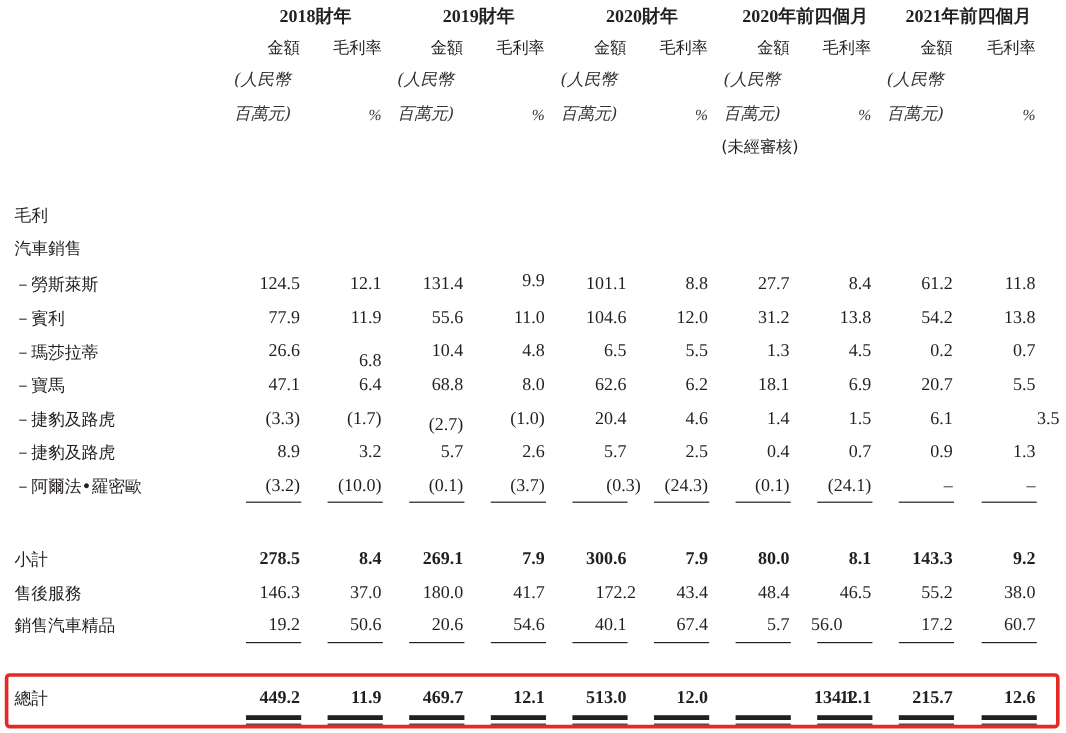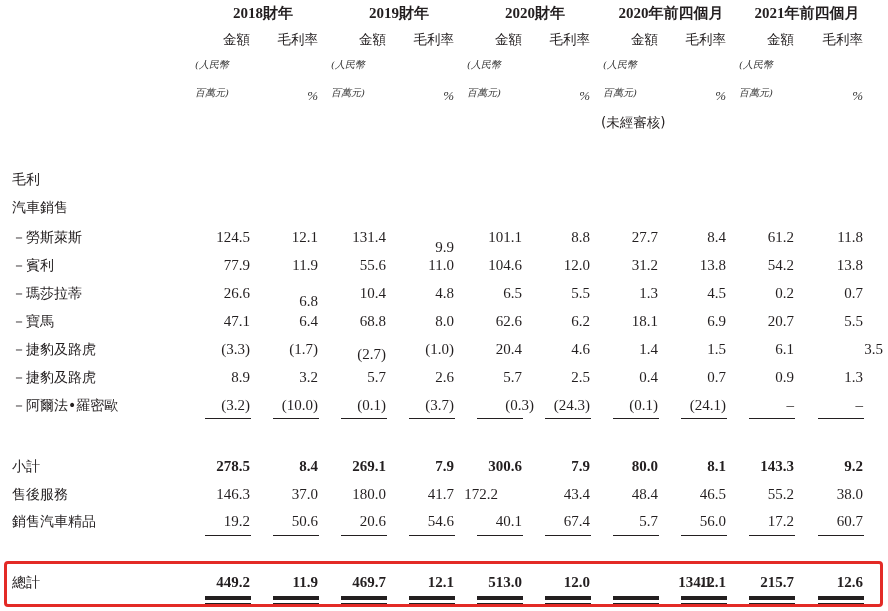--- a/index.html
+++ b/index.html
@@ -1,21 +1,21 @@
 <!DOCTYPE html>
 <html><head>
 <meta charset="utf-8">
 <style>
   html, body { margin:0; padding:0; background:#ffffff; }
   body { width:888px; height:611px; position:relative; overflow:hidden;
          font-family: "Liberation Serif", "DejaVu Serif", serif; color:#231f20; }
   .abs { position:absolute; white-space:nowrap; }
   .yr { font-weight:bold; font-size:15px; text-align:center; width:140px; }
   .hd { font-size:15px; text-align:right; width:70px; font-family:"DejaVu Sans", sans-serif; font-size:13.5px; }
-  .unit { font-style:italic; font-size:10px; color:#333; font-family:"DejaVu Serif", serif; }
+  .unit { font-style:italic; font-size:14px; color:#333; font-family:"DejaVu Serif", serif; }
   .pct { font-style:italic; font-size:13px; text-align:right; width:30px; color:#333; }
   .unaud { font-size:13.5px; font-family:"DejaVu Sans", sans-serif; }
   .lbl { font-size:14px; font-family:"DejaVu Sans", sans-serif; left:12px; }
   .num { font-size:15px; text-align:right; width:70px; }
   .bold { font-weight:bold; }
   .uline { position:absolute; height:1px; background:#231f20; width:46px; }
   .dline { position:absolute; width:46px; height:6px; border-top:4px solid #231f20; border-bottom:1px solid #231f20; box-sizing:border-box; height:8px; }
   .redbox { position:absolute; left:4px; top:561px; width:879px; height:46px;
             border:3px solid #e32a26; border-radius:4px; box-sizing:border-box; }
 </style>
@@ -58,21 +58,21 @@
   </div>
 
 <div class="abs lbl" style="top:171px;">毛利</div>
 <div class="abs lbl" style="top:199px;">汽車銷售</div>
 
 <div id="brand-rows">
     <div class="abs lbl" style="top:229px;">－勞斯萊斯</div>
     <div class="abs num" style="left:180px;top:229px;">124.5</div>
     <div class="abs num" style="left:248px;top:229px;">12.1</div>
     <div class="abs num" style="left:316px;top:229px;">131.4</div>
-    <div class="abs num" style="left:384px;top:239px;">9.9</div>
+    <div class="abs num" style="left:384px;top:226px;">9.9</div>
     <div class="abs num" style="left:452px;top:229px;">101.1</div>
     <div class="abs num" style="left:520px;top:229px;">8.8</div>
     <div class="abs num" style="left:588px;top:229px;">27.7</div>
     <div class="abs num" style="left:656px;top:229px;">8.4</div>
     <div class="abs num" style="left:724px;top:229px;">61.2</div>
     <div class="abs num" style="left:793px;top:229px;">11.8</div>
     <div class="abs lbl" style="top:257px;">－賓利</div>
     <div class="abs num" style="left:180px;top:257px;">77.9</div>
     <div class="abs num" style="left:248px;top:257px;">11.9</div>
     <div class="abs num" style="left:316px;top:257px;">55.6</div>
@@ -160,35 +160,35 @@
     <div class="abs num bold" style="left:520px;top:458px;">7.9</div>
     <div class="abs num bold" style="left:588px;top:458px;">80.0</div>
     <div class="abs num bold" style="left:656px;top:458px;">8.1</div>
     <div class="abs num bold" style="left:724px;top:458px;">143.3</div>
     <div class="abs num bold" style="left:793px;top:458px;">9.2</div>
     <div class="abs lbl" style="top:486px;">售後服務</div>
     <div class="abs num" style="left:180px;top:486px;">146.3</div>
     <div class="abs num" style="left:248px;top:486px;">37.0</div>
     <div class="abs num" style="left:316px;top:486px;">180.0</div>
     <div class="abs num" style="left:384px;top:486px;">41.7</div>
-    <div class="abs num" style="left:428px;top:486px;">172.2</div>
+    <div class="abs num" style="left:460px;top:486px;">172.2</div>
     <div class="abs num" style="left:520px;top:486px;">43.4</div>
     <div class="abs num" style="left:588px;top:486px;">48.4</div>
     <div class="abs num" style="left:656px;top:486px;">46.5</div>
     <div class="abs num" style="left:724px;top:486px;">55.2</div>
     <div class="abs num" style="left:793px;top:486px;">38.0</div>
     <div class="abs lbl" style="top:513px;">銷售汽車精品</div>
     <div class="abs num" style="left:180px;top:513px;">19.2</div>
     <div class="abs num" style="left:248px;top:513px;">50.6</div>
     <div class="abs num" style="left:316px;top:513px;">20.6</div>
     <div class="abs num" style="left:384px;top:513px;">54.6</div>
     <div class="abs num" style="left:452px;top:513px;">40.1</div>
     <div class="abs num" style="left:520px;top:513px;">67.4</div>
     <div class="abs num" style="left:588px;top:513px;">5.7</div>
-    <div class="abs num" style="left:656px;top:513px;">56.0</div>
+    <div class="abs num" style="left:632px;top:513px;">56.0</div>
     <div class="abs num" style="left:724px;top:513px;">17.2</div>
     <div class="abs num" style="left:793px;top:513px;">60.7</div>
     <div class="abs lbl" style="top:574px;">總計</div>
     <div class="abs num bold" style="left:180px;top:574px;">449.2</div>
     <div class="abs num bold" style="left:248px;top:574px;">11.9</div>
     <div class="abs num bold" style="left:316px;top:574px;">469.7</div>
     <div class="abs num bold" style="left:384px;top:574px;">12.1</div>
     <div class="abs num bold" style="left:452px;top:574px;">513.0</div>
     <div class="abs num bold" style="left:520px;top:574px;">12.0</div>
     <div class="abs num bold" style="left:606px;top:574px;padding-left:36px;">134.1</div>

